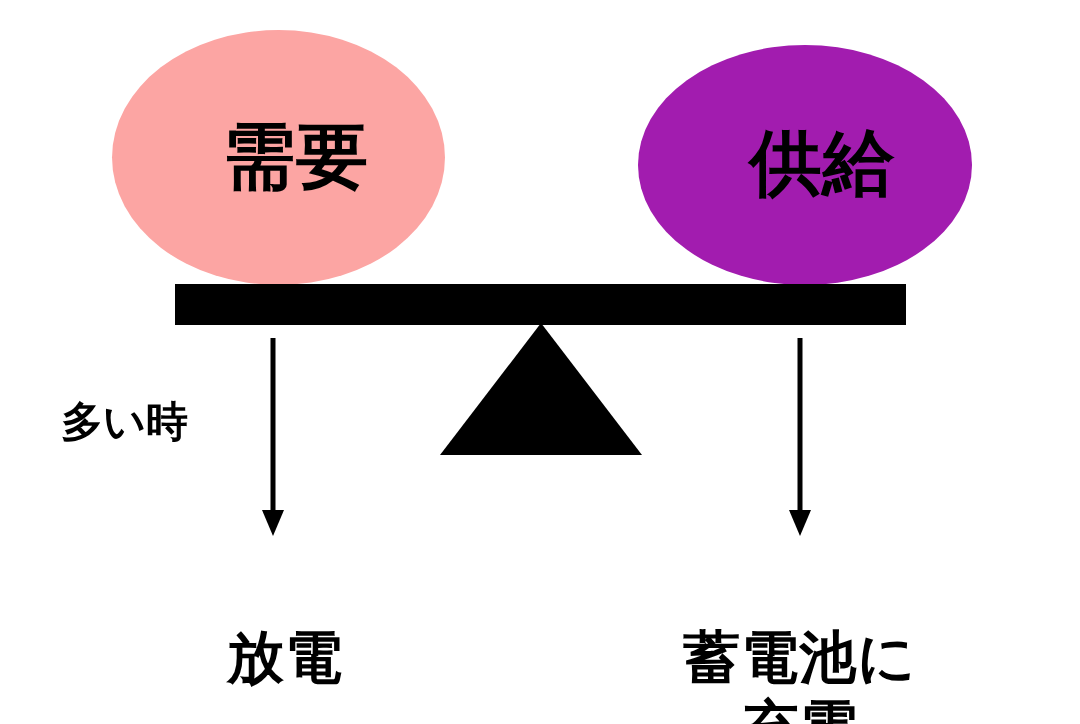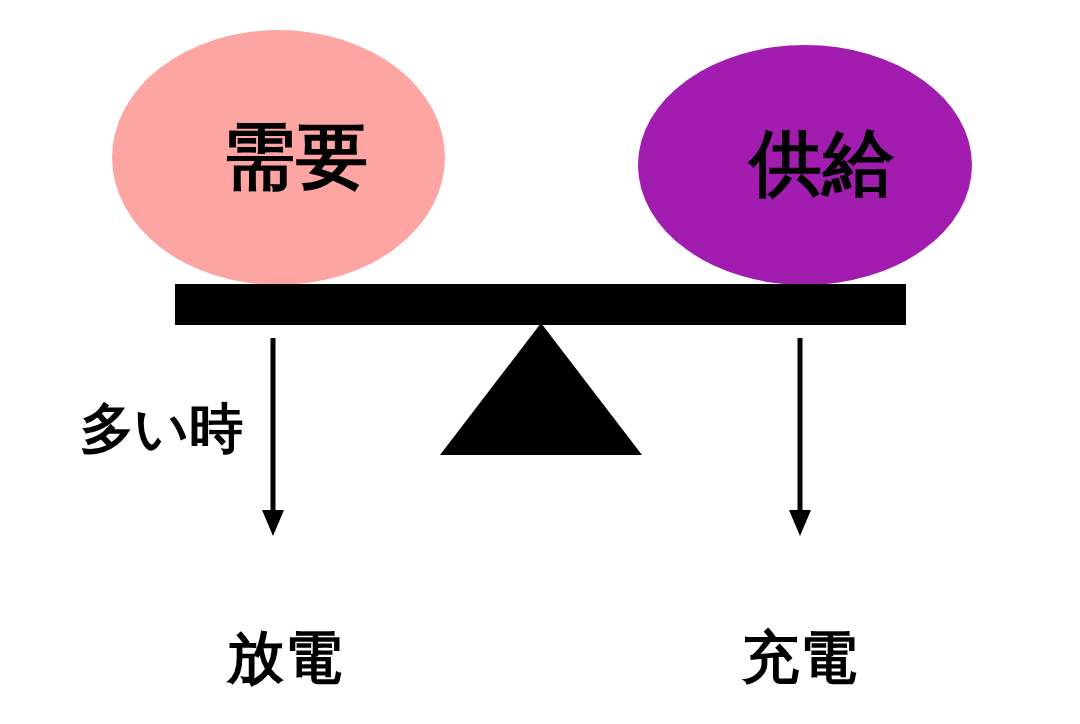--- a/index.html
+++ b/index.html
@@ -86,23 +86,23 @@
   
   .jp-text {
     position: absolute;
     color: #000000;
     font-weight: 700;
     line-height: 1.22;
     white-space: pre-line;
     text-align: center;
   }
   #label-condition {
-    left: 80px;
+    left: 61px;
     top: 396px;
-    font-size: 54px;
+    font-size: 42px;
     text-align: right;
     letter-spacing: 0px;
   }
   #label-discharge {
     left: 85px;
     top: 553px;
     width: 400px;
     font-size: 57px;
     letter-spacing: 1px;
   }
@@ -149,16 +149,17 @@
     </svg>
   </div>
 
   <div class="jp-text" id="label-condition">多い時</div>
 
   <div class="jp-text" id="label-discharge">
     <span class="line2">放電</span>
   </div>
 
   <div class="jp-text" id="label-charge">
+    <span class="line1">蓄電池に</span>
     <span class="line2">充電</span>
   </div>
 
 </div>
 
 </body></html>

